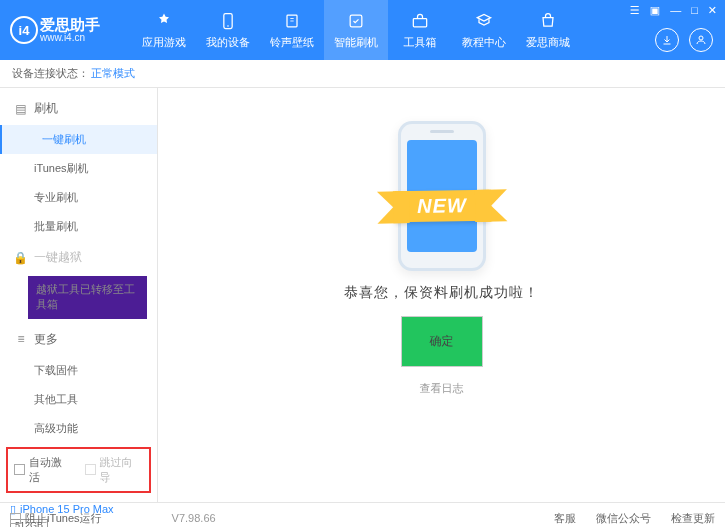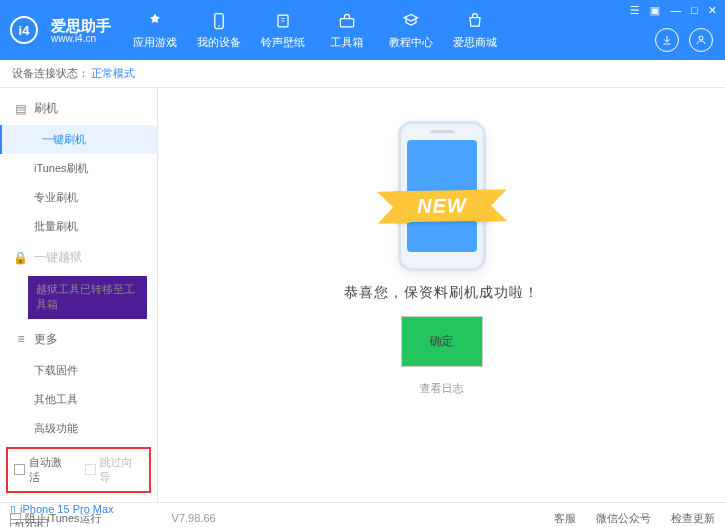--- a/index.html
+++ b/index.html
@@ -1,20 +1,20 @@
 <!DOCTYPE html>
 <html><head>
 <meta charset="utf-8">
 <style>
 * { margin: 0; padding: 0; box-sizing: border-box; font-family: "Microsoft YaHei", Arial, sans-serif; }
 body { background: #fff; width: 725px; height: 527px; overflow: hidden; font-size: 12px; color: #333; }
 
 
 .header { background: #2e8aff; height: 60px; display: flex; align-items: center; padding: 0 10px; position: relative; }
-.logo-block { display: flex; align-items: flex-end; gap: 13px; margin-right: 12px; }
+.logo-block { display: flex; align-items: center; gap: 2px; margin-right: 32px; }
 .logo-circle { width: 28px; height: 28px; border: 2px solid #fff; border-radius: 50%; display: flex; align-items: center; justify-content: center; color: #fff; font-weight: bold; font-size: 13px; }
 .logo-text { color: #fff; }
 .logo-title { font-size: 15px; font-weight: bold; line-height: 1; }
 .logo-sub { font-size: 10px; opacity: 0.9; }
 .nav { display: flex; height: 100%; }
 .nav-item { width: 64px; display: flex; flex-direction: column; align-items: center; justify-content: center; color: #fff; font-size: 11px; gap: 3px; cursor: pointer; }
 .nav-item.active { background: rgba(255,255,255,0.18); }
 .nav-icon { width: 22px; height: 22px; display: flex; align-items: center; justify-content: center; }
 .titlebar-controls { position: absolute; top: 4px; right: 6px; display: flex; gap: 6px; color: #fff; font-size: 11px; }
 .titlebar-controls span { cursor: pointer; padding: 0 2px; }
@@ -93,20 +93,29 @@
     </div>
     <div class="nav-item">
       <div class="nav-icon">
           <svg width="20" height="20" viewBox="0 0 24 24" fill="#fff">
             <rect x="6" y="5" width="12" height="14" rx="1" fill="none" stroke="#fff" stroke-width="1.5"></rect>
             <path d="M10 9h4M10 12h4" stroke="#fff" stroke-width="1"></path>
           </svg>
         </div>
       <span>铃声壁纸</span>
     </div>
+    <div class="nav-item active">
+      <div class="nav-icon">
+          <svg width="20" height="20" viewBox="0 0 24 24" fill="#fff">
+            <rect x="5" y="5" width="14" height="14" rx="2" fill="none" stroke="#fff" stroke-width="1.5"></rect>
+            <path d="M9 12l2 2 4-4" stroke="#fff" stroke-width="1.5" fill="none"></path>
+          </svg>
+        </div>
+      <span>智能刷机</span>
+    </div>
     <div class="nav-item">
       <div class="nav-icon">
           <svg width="20" height="20" viewBox="0 0 24 24" fill="#fff">
             <rect x="4" y="9" width="16" height="10" rx="1" fill="none" stroke="#fff" stroke-width="1.5"></rect>
             <path d="M9 9V7a3 3 0 016 0v2" fill="none" stroke="#fff" stroke-width="1.5"></path>
           </svg>
         </div>
       <span>工具箱</span>
     </div>
     <div class="nav-item">

